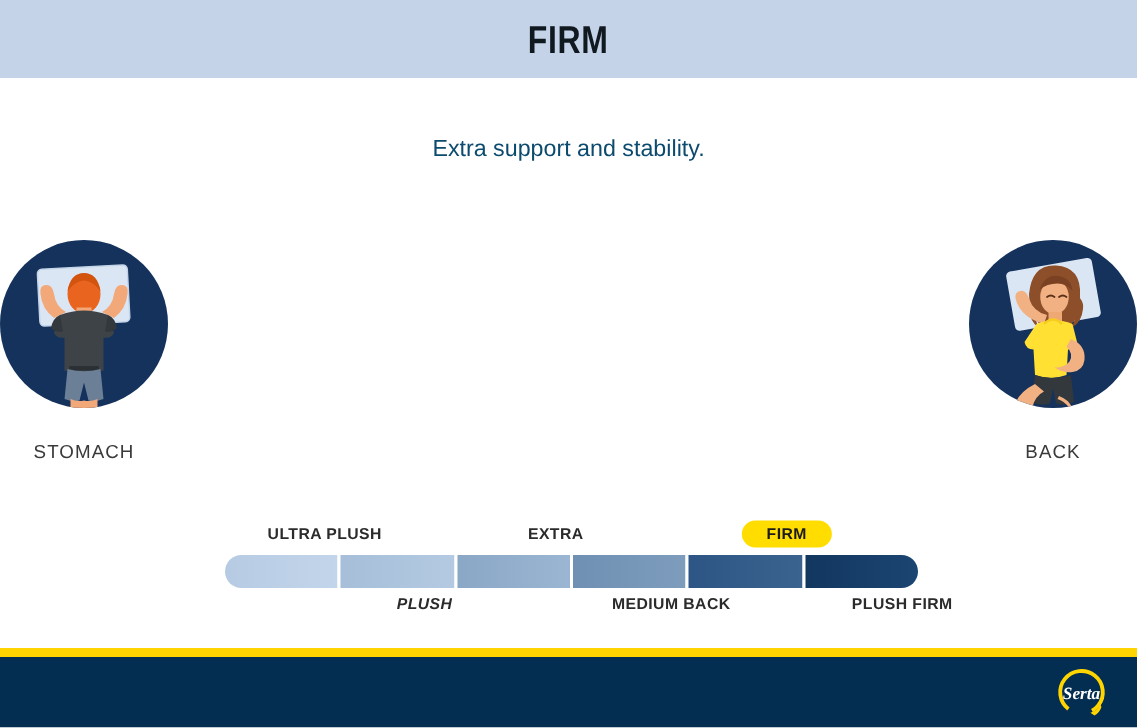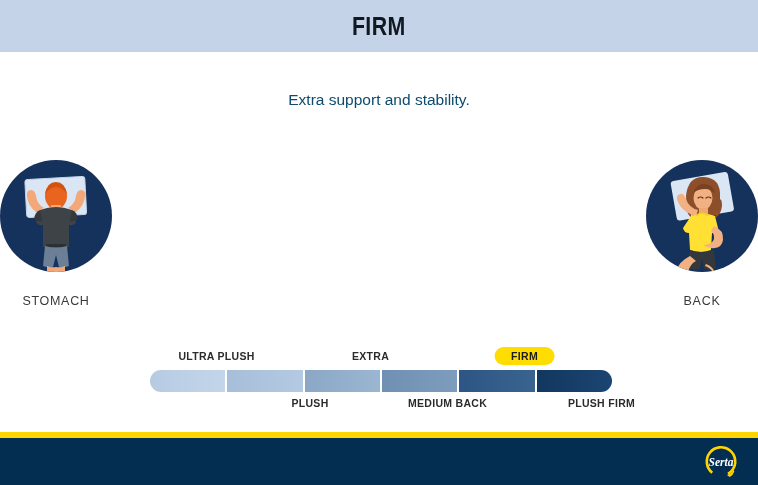--- a/index.html
+++ b/index.html
@@ -245,21 +245,21 @@
     </div>
   <div class="bar">
       <div class="bar-seg" style="background: linear-gradient(90deg, rgb(182, 203, 227), rgb(195, 213, 234));"></div>
       <div class="bar-seg" style="background: linear-gradient(90deg, rgb(166, 190, 217), rgb(180, 202, 226));"></div>
       <div class="bar-seg" style="background: linear-gradient(90deg, rgb(138, 167, 198), rgb(154, 182, 210));"></div>
       <div class="bar-seg" style="background: linear-gradient(90deg, rgb(111, 144, 179), rgb(126, 157, 189));"></div>
       <div class="bar-seg" style="background: linear-gradient(90deg, rgb(45, 85, 133), rgb(58, 100, 143));"></div>
       <div class="bar-seg" style="background: linear-gradient(90deg, rgb(18, 55, 95), rgb(27, 69, 114));"></div>
     </div>
   <div class="scale-row-bottom">
-      <div class="tick-label" style="left: 132px; transform: translateX(-50%);">PLUSH</div>
+      <div class="tick-label" style="left: 105px; transform: translateX(-50%); font-style: italic;">PLUSH</div>
       <div class="tick-label" style="left: 269.5px; transform: translateX(-50%);">MEDIUM BACK</div>
       <div class="tick-label" style="left: 423.5px; transform: translateX(-50%);">PLUSH FIRM</div>
     </div>
 </div>
 
 <div class="footer-stripe"></div>
 <div class="footer-bar"></div>
 <div class="logo">
   <svg viewBox="0 0 38 36" width="38" height="36" aria-hidden="true">
     <path d="M19 2.2 a15 15 0 1 1 -0.2 0 M19 2.2" fill="none"></path>

